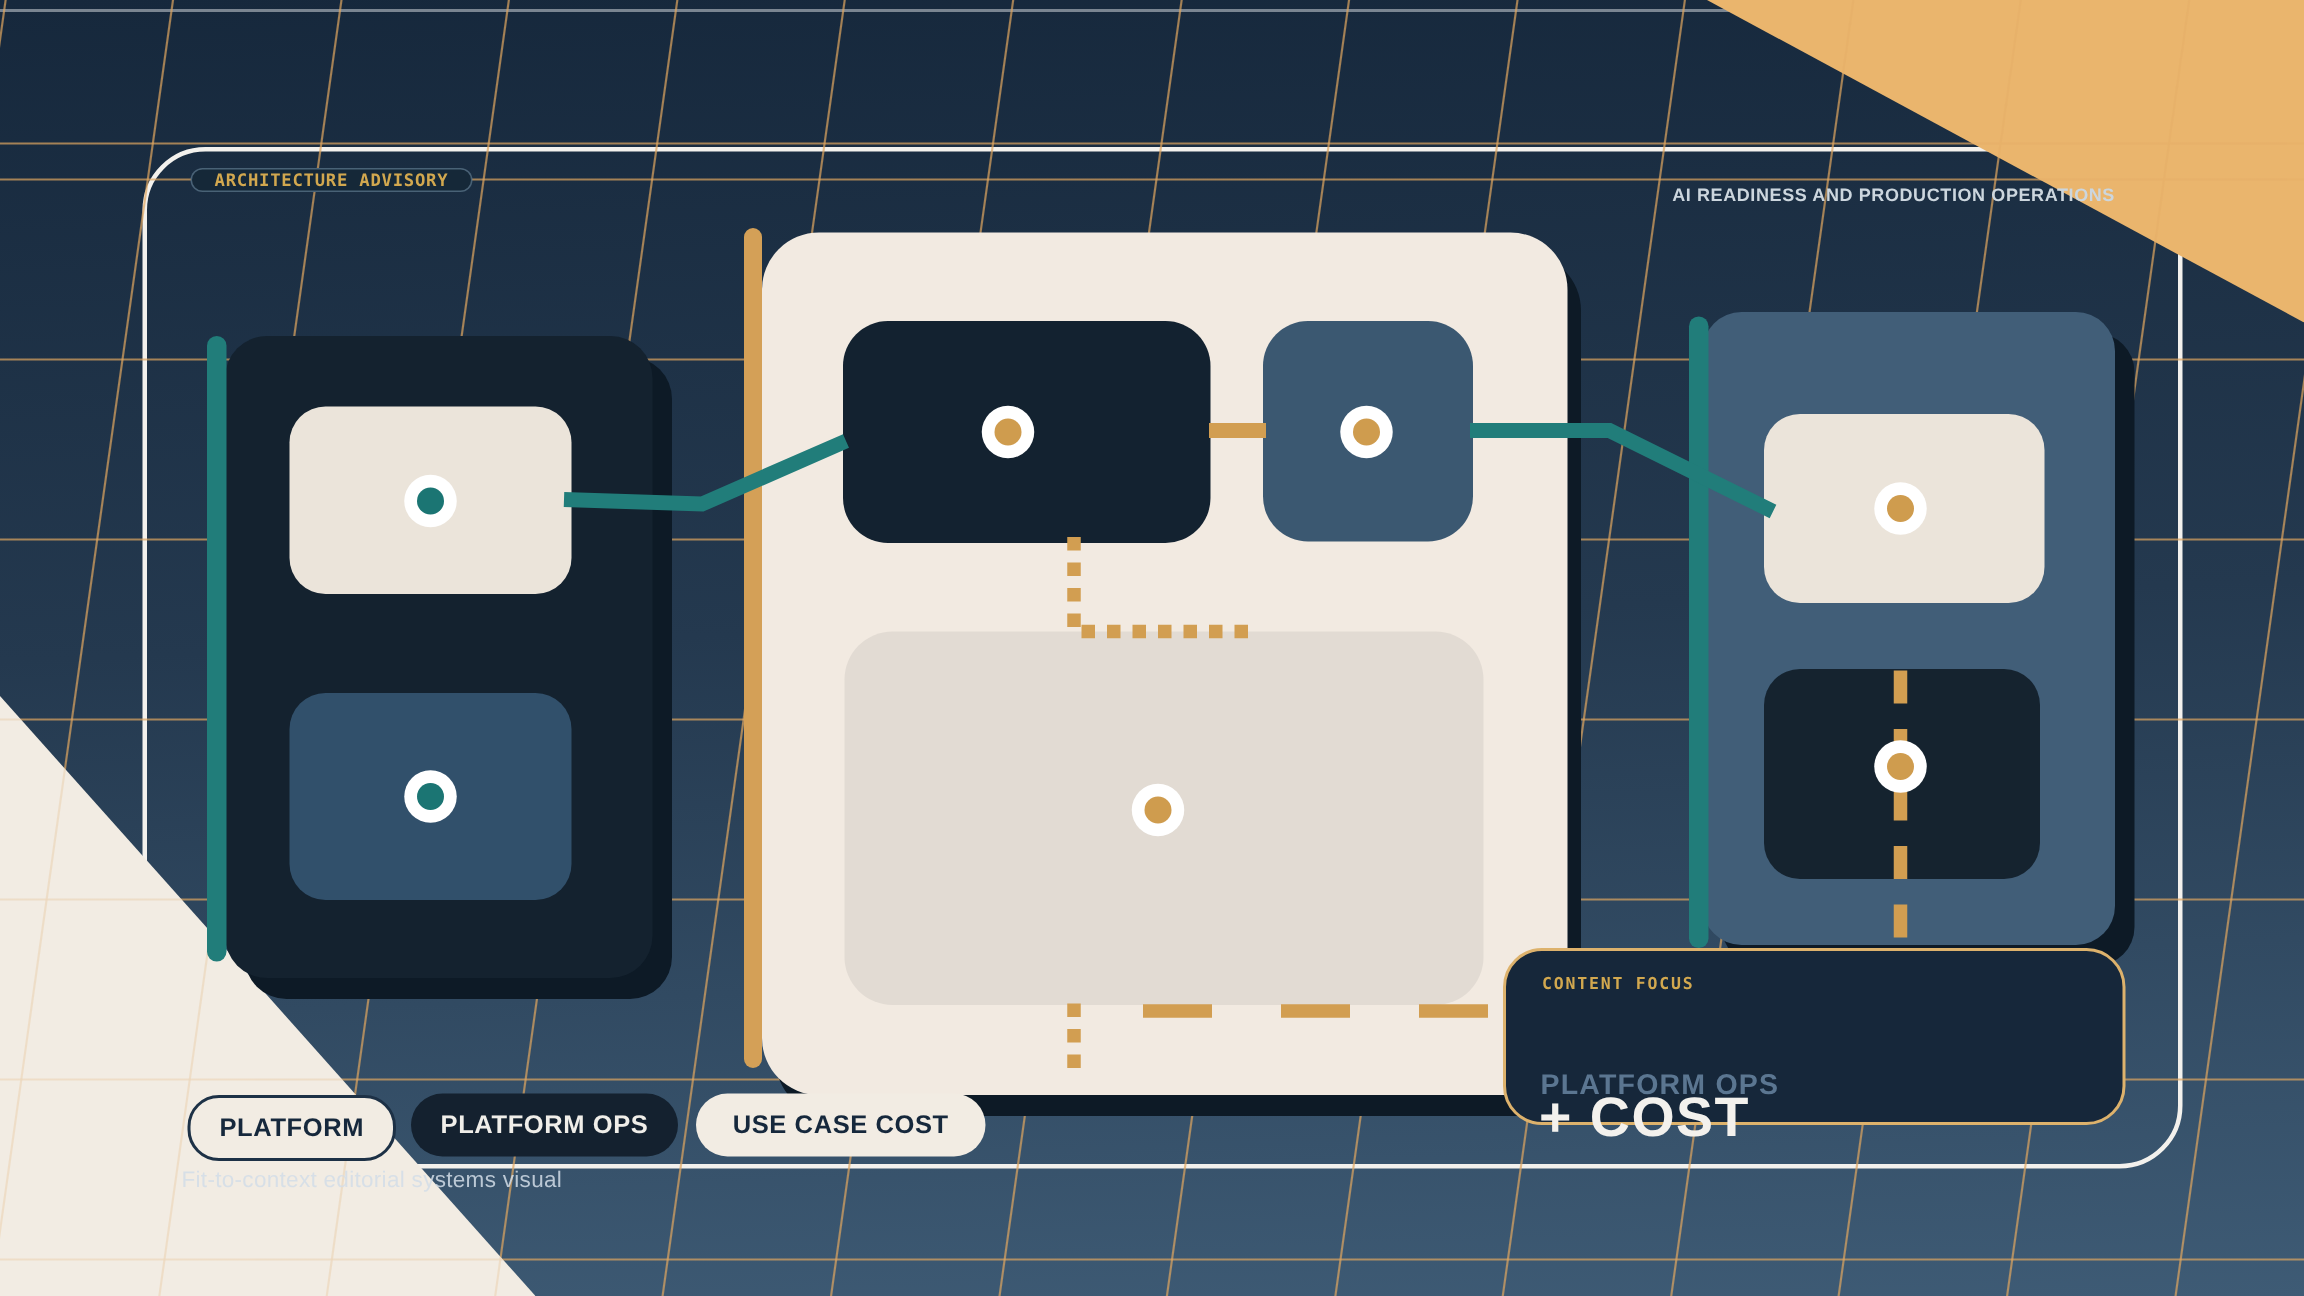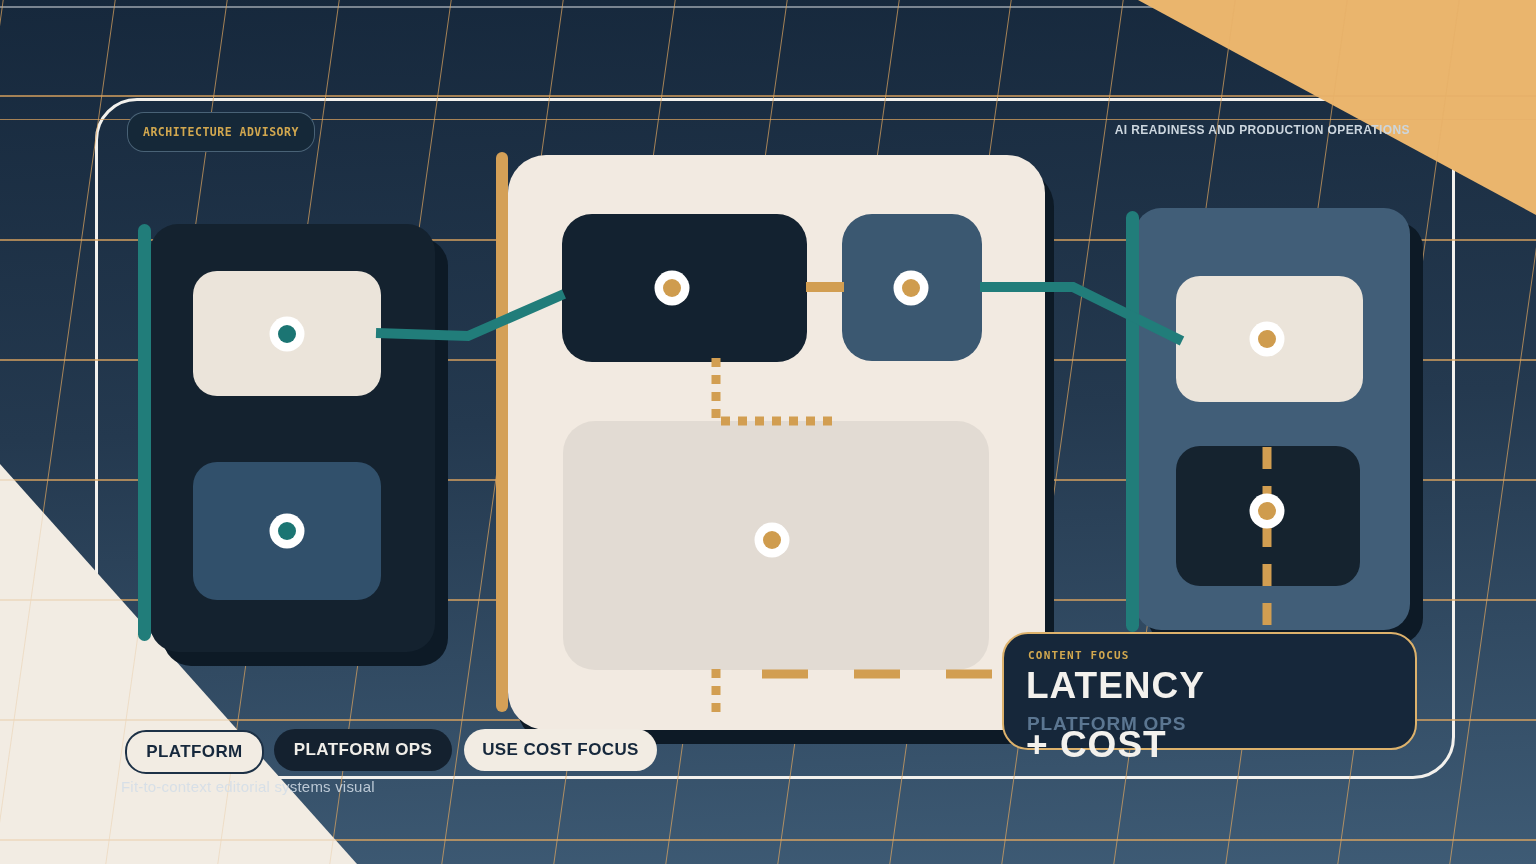--- a/index.html
+++ b/index.html
@@ -32,21 +32,21 @@
   .right-card{left:1135px;top:208px;width:275px;height:422px;border-radius:26px;
     background:var(--slate-light,#415e78);z-index:30;}
   .panel{left:508px;top:155px;width:537px;height:575px;border-radius:38px;
     background:var(--cream-panel,#f2eae1);z-index:30;box-shadow:9px 14px 0 0 var(--navy-deep,#0d1a26);}
   .node{position:absolute;border-radius:24px;}
   .teal-bar{width:13px;border-radius:7px;background:var(--teal,#217d7a);z-index:32;}
   .gold-bar{left:496px;top:152px;width:12px;height:560px;border-radius:6px;background:var(--gold,#d4a057);z-index:32;}
   
   .wires{inset:0;z-index:50;pointer-events:none;}
   
-  .badge{left:127px;top:112px;padding:12px 15px;border-radius:17px;background:#152838;
+  .badge{left:127px;top:112px;padding:0 15px;border-radius:17px;background:#152838;
     border:1px solid rgba(125,155,180,.5);color:var(--gold-text,#d2a84f);
     font-family:"DejaVu Sans Mono",monospace;font-weight:bold;font-size:11.5px;letter-spacing:.5px;z-index:70;}
   .title{right:126px;top:123px;font-size:12px;font-weight:bold;letter-spacing:.4px;
     color:var(--text-light,#ccd6de);z-index:70;}
   
   .cf-card{left:1002px;top:632px;width:411px;height:114px;border-radius:26px;background:#16273a;
     border:2px solid #ddb26c;z-index:60;text-align:center;}
   .cf-kicker{position:absolute;left:24px;top:15px;font-family:"DejaVu Sans Mono",monospace;
     font-weight:bold;font-size:11px;letter-spacing:1.2px;color:var(--gold-text,#d2a84f);}
   .cf-line1{position:absolute;left:22px;top:33px;font-size:37px;line-height:1;font-weight:bold;
@@ -133,24 +133,23 @@
       <circle cx="1267" cy="511" r="17.5" fill="#ffffff"></circle>
         <circle cx="1267" cy="511" r="9" fill="#cf9c4e"></circle>
     </g>
   </svg>
 
   <div class="abs badge">ARCHITECTURE ADVISORY</div>
   <div class="abs title">AI READINESS AND PRODUCTION OPERATIONS</div>
 
   <div class="abs cf-card">
     <div class="cf-kicker">CONTENT FOCUS</div>
-    <div class="cf-line1">LATENCY</div>
     <div class="cf-overlay">PLATFORM OPS</div>
     <div class="cf-line2">+ COST</div>
   </div>
 
   <div class="abs chip chip-outline">PLATFORM</div>
   <div class="abs chip chip-dark">PLATFORM OPS</div>
-  <div class="abs chip chip-light">USE COST FOCUS</div>
+  <div class="abs chip chip-light">USE CASE COST</div>
 
   <div class="abs caption">Fit-to-context editorial systems visual</div>
 
 </div>
 
 </body></html>

